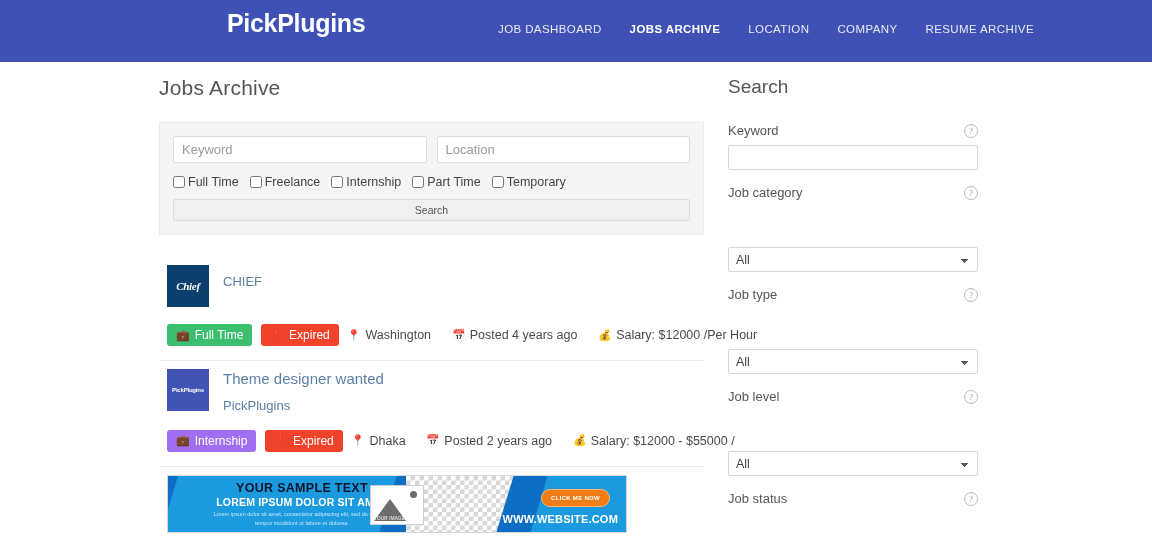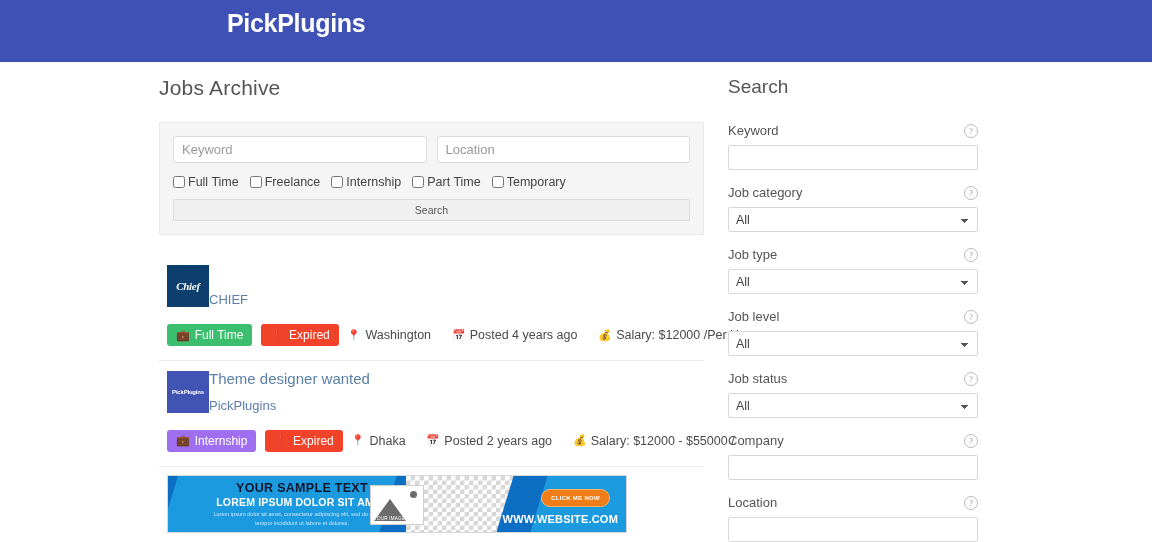--- a/index.html
+++ b/index.html
@@ -80,21 +80,21 @@
     font-size:10.5px; color:#555; cursor:pointer;
     font-family:"Liberation Sans", sans-serif;
     border-radius:2px;
   }
 
   
   .job{
     border-bottom:1px solid #ececec;
     padding:8px 8px 14px 8px;
   }
-  .job-head{ display:flex; gap:0; align-items:flex-end; }
+  .job-head{ display:flex; gap:14px; align-items:flex-start; }
   .job-logo{
     width:42px; height:42px; flex:0 0 42px;
     display:flex; align-items:center; justify-content:center;
     overflow:hidden;
   }
   .logo-chief{ background:#0d3f6e; }
   .logo-chief span{
     color:#fff; font-size:11px; font-style:italic; font-weight:bold;
     font-family:"Liberation Serif", serif; letter-spacing:-0.3px;
   }
@@ -246,27 +246,35 @@
     appearance:none; -webkit-appearance:none;
     background-image:
       linear-gradient(45deg, transparent 50%, #555 50%),
       linear-gradient(135deg, #555 50%, transparent 50%);
     background-position:
       calc(100% - 12px) 11px,
       calc(100% - 8px) 11px;
     background-size:4px 4px, 4px 4px;
     background-repeat:no-repeat;
     padding-right:22px;
+    margin-top:40px;
   }
 </style>
 </head>
 <body>
 
 <div class="site-header">
   <div class="brand">PickPlugins</div>
+  <nav class="nav">
+    <a href="#">JOB DASHBOARD</a>
+    <a href="#" class="active">JOBS ARCHIVE</a>
+    <a href="#">LOCATION</a>
+    <a href="#">COMPANY</a>
+    <a href="#">RESUME ARCHIVE</a>
+  </nav>
 </div>
 
 <div class="page">
 
   <div class="main-col">
 
     <h1 class="page-title">Jobs Archive</h1>
 
     <div class="filter-box">
       <div class="filter-inputs">

